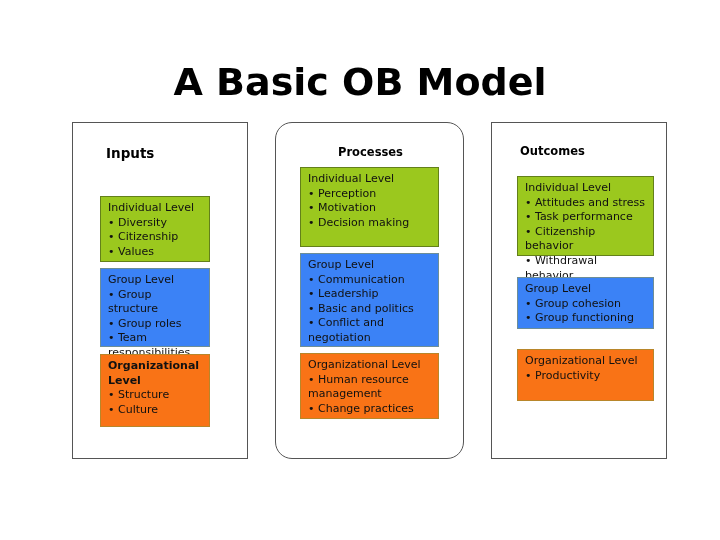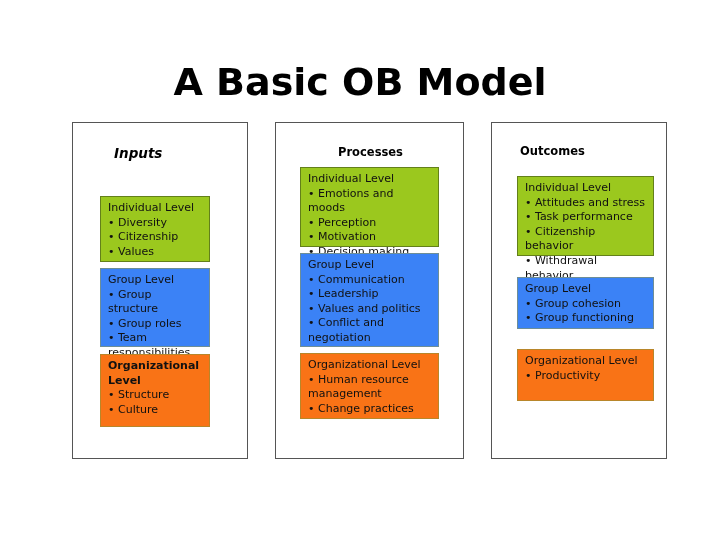--- a/index.html
+++ b/index.html
@@ -35,33 +35,32 @@
     line-height: 44px;
     white-space: nowrap;
   }
   .panel {
     position: absolute;
     background: #ffffff;
     border: 1px solid #555555;
     box-sizing: border-box;
   }
   #panel-inputs   { left: 72px;  top: 122px; width: 176px; height: 337px; }
-  #panel-processes{ left: 275px; top: 122px; width: 189px; height: 337px; }
+  #panel-processes{ left: 275px; top: 122px; width: 189px; height: 337px; border-radius: 17px; }
   #panel-outcomes { left: 491px; top: 122px; width: 176px; height: 337px; }
 
   .panel-heading {
     position: absolute;
     font-weight: bold;
     color: #000000;
     white-space: nowrap;
   }
   #heading-inputs {
-    left: 41px; top: 22px;
+    left: 33px; top: 22px;
     font-size: 13.5px;
-    font-style: italic;
   }
   #heading-processes {
     left: 0; top: 22px; width: 189px;
     text-align: center;
     font-size: 11.5px;
   }
   #heading-outcomes {
     left: 28px; top: 21px;
     font-size: 11.5px;
   }
@@ -127,31 +126,30 @@
       <div class="line">• Structure</div>
       <div class="line">• Culture</div>
     </div>
   </div>
 
   <div class="panel" id="panel-processes">
     <div class="panel-heading" id="heading-processes">Processes</div>
 
     <div class="card green" id="card-pr-individual">
       <div class="line">Individual Level</div>
-      <div class="line">• Emotions and moods</div>
       <div class="line">• Perception</div>
       <div class="line">• Motivation</div>
       <div class="line">• Decision making</div>
     </div>
 
     <div class="card blue" id="card-pr-group">
       <div class="line">Group Level</div>
       <div class="line">• Communication</div>
       <div class="line">• Leadership</div>
-      <div class="line">• Values and politics</div>
+      <div class="line">• Basic and politics</div>
       <div class="line">• Conflict and negotiation</div>
     </div>
 
     <div class="card orange" id="card-pr-org">
       <div class="line">Organizational Level</div>
       <div class="line">• Human resource management</div>
       <div class="line">• Change practices</div>
     </div>
   </div>
 

